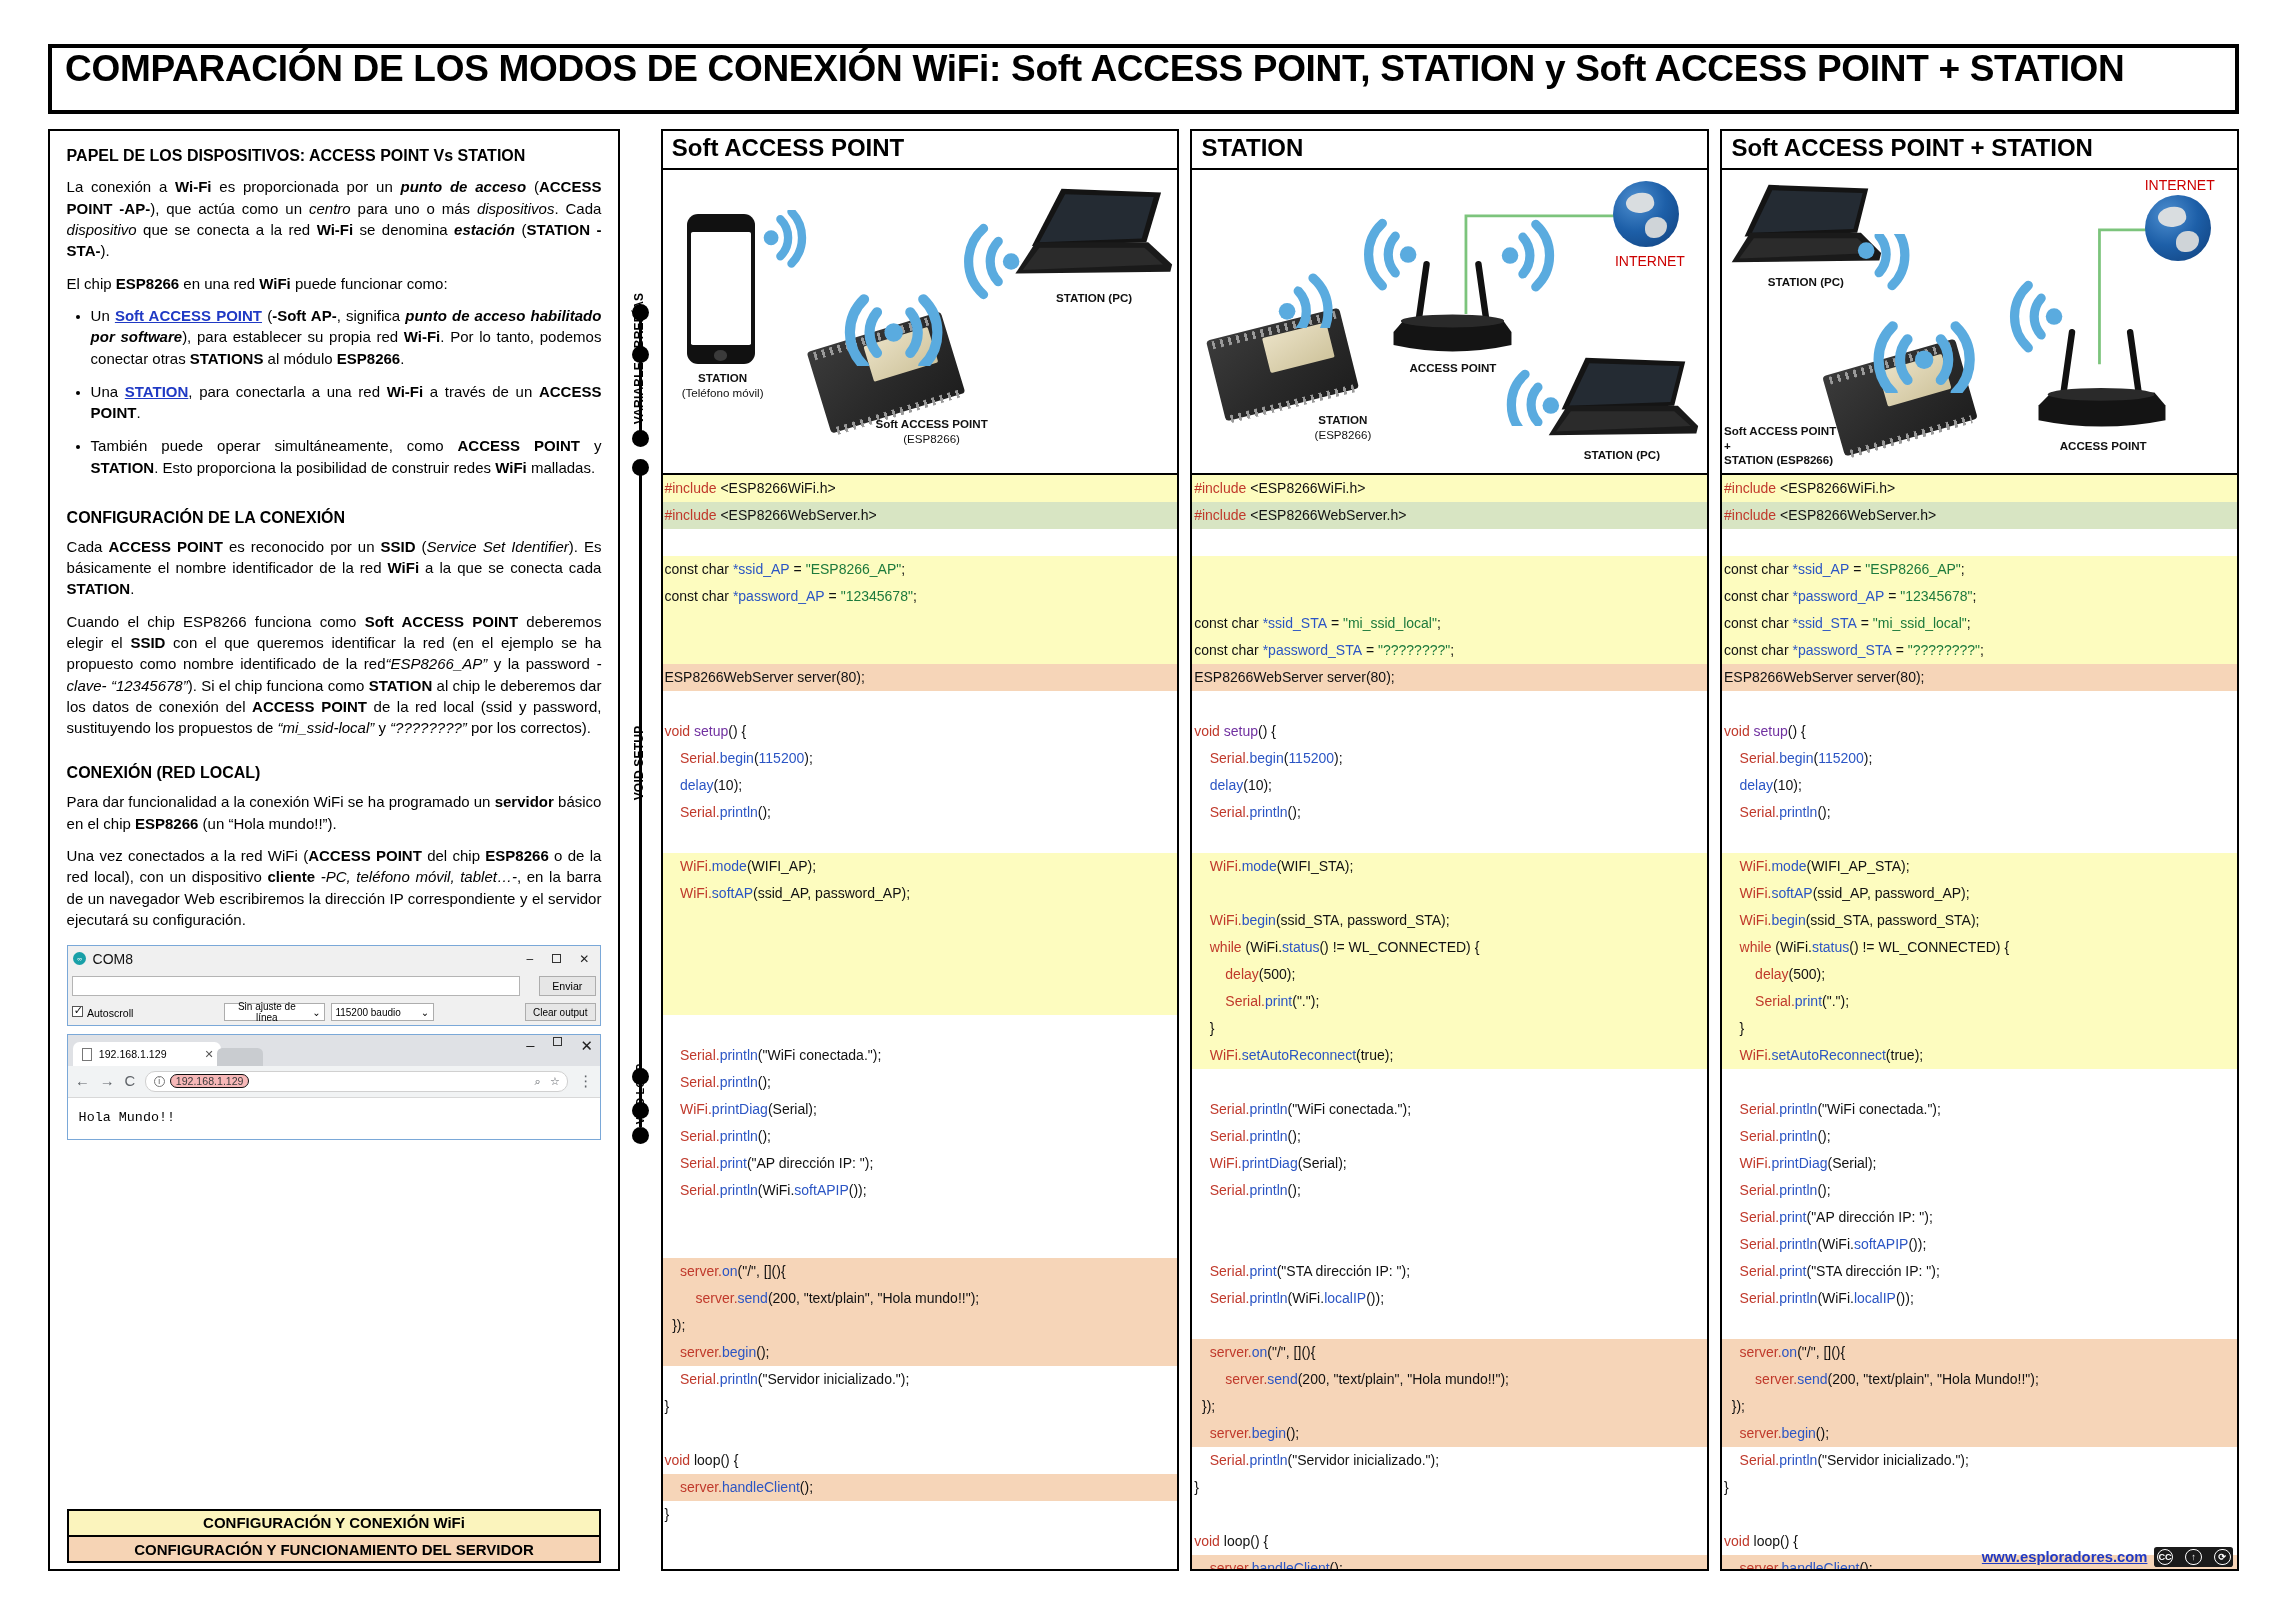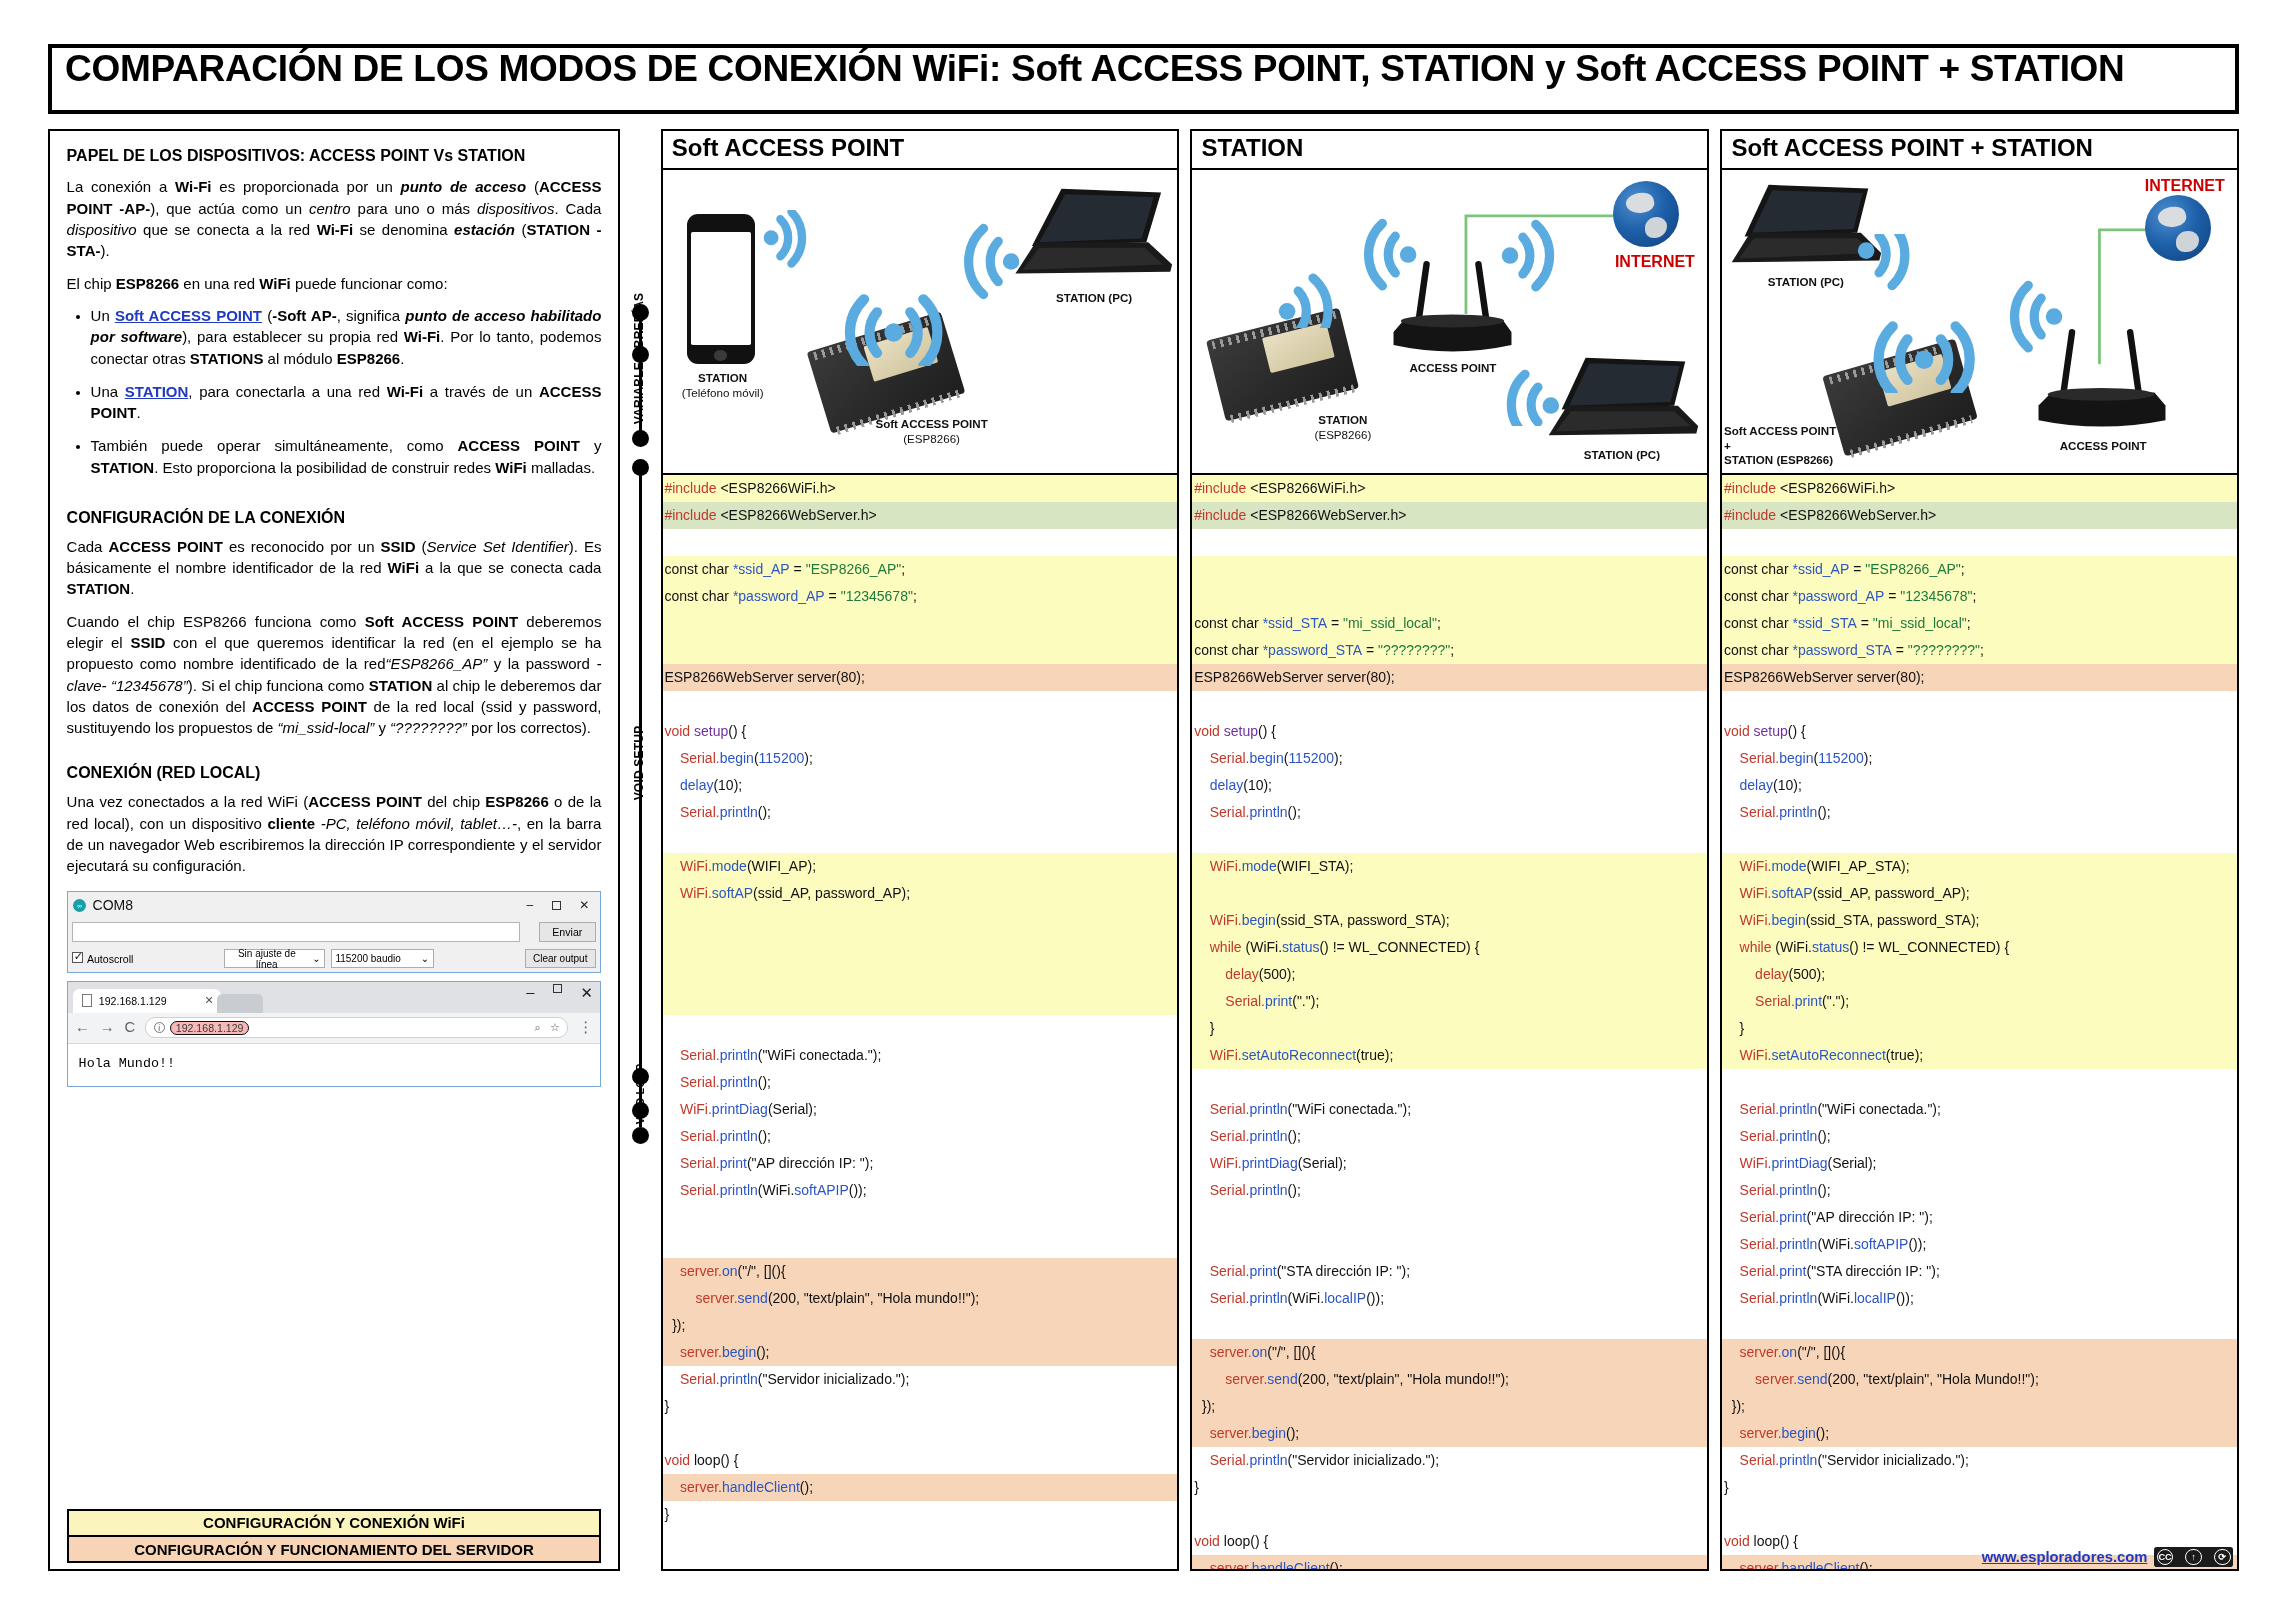--- a/index.html
+++ b/index.html
@@ -121,21 +121,21 @@
   .fig{ position:absolute; inset:5.5px; }
   .flabel{ position:absolute; font-size:11.6px; font-weight:bold; color:#111; text-align:center; line-height:1.25;}
   .flabel .sub{ font-weight:normal; }
   .wifi-ic{ position:absolute; }
   .globe{ position:absolute; border-radius:50%;
     background:radial-gradient(circle at 34% 30%, #4e8fd0 0%, #1d5fa8 48%, #103f7a 100%); }
   .globe::before{ content:""; position:absolute; left:20%; top:18%; width:42%; height:30%;
     background:#d9dde0; border-radius:48% 52% 40% 60%; transform:rotate(-12deg); }
   .globe::after{ content:""; position:absolute; left:48%; top:54%; width:34%; height:32%;
     background:#cfd4d8; border-radius:55% 45% 60% 40%; }
-  .inet-lab{ position:absolute; color:#cc0000; font-weight:bold; font-size:16px; }
+  .inet-lab{ position:absolute; color:#cc0000; font-weight:normal; font-size:14px; }
   .router{ position:absolute; }
   .phone{ position:absolute; background:#111; border-radius:11px; }
   .phone .scr{ position:absolute; left:6%; top:12%; right:6%; bottom:13%; background:#fff; border-radius:1.8px;}
   .phone .hb{ position:absolute; left:40%; bottom:2.5%; width:20%; height:7%; background:#3a3a3a; border-radius:50%;}
   .board{ position:absolute; background:linear-gradient(150deg,#3b3b3b 0%,#2a2a2a 55%,#1e1e1e 100%);
           border-radius:3.7px; }
   .board .chip{ position:absolute; left:40%; top:13%; width:48%; height:44%;
                 background:linear-gradient(160deg,#e9e0c4,#cfc49d); border-radius:1.8px;}
   .board .pins{ position:absolute; left:4%; right:4%; height:10%; background:
       repeating-linear-gradient(90deg,#9a9a9a 0 2.8px, transparent 2.8px 8.3px); }
@@ -172,20 +172,21 @@
       </ul>
 
       <div class="lp-h2">CONFIGURACIÓN DE LA CONEXIÓN</div>
 
       <p class="lp-p"><span>Cada </span><b>ACCESS POINT</b><span> es reconocido por un </span><b>SSID</b><span> (</span><i>Service Set Identifier</i><span>). Es básicamente el nombre identificador de la red </span><b>WiFi</b><span> a la que se conecta cada </span><b>STATION</b><span>.</span></p>
 
       <p class="lp-p"><span>Cuando el chip ESP8266 funciona como </span><b>Soft ACCESS POINT</b><span> deberemos elegir el  </span><b>SSID</b><span> con el que queremos identificar la red (en el ejemplo se ha propuesto como nombre identificado de la red</span><i>“ESP8266_AP”</i><span> y la password </span><i>-clave-</i><span> </span><i>“12345678”</i><span>). Si el chip funciona como </span><b>STATION</b><span> al chip le deberemos dar los datos de conexión del </span><b>ACCESS POINT</b><span>   de la red local (ssid y password, sustituyendo los propuestos de </span><i>“mi_ssid-local”</i><span> y </span><i>“????????”</i><span> por los correctos).</span></p>
 
       <div class="lp-h2">CONEXIÓN  (RED LOCAL)</div>
 
+      <p class="lp-p"><span>Para dar funcionalidad a la conexión WiFi se ha programado un </span><b>servidor</b><span> básico en el chip </span><b>ESP8266</b><span> (un “Hola mundo!!”).</span></p>
 
       <p class="lp-p"><span>Una vez conectados a la red WiFi (</span><b>ACCESS POINT</b><span> del chip </span><b>ESP8266</b><span> o de la red local), con un dispositivo </span><b>cliente</b><span> </span><i>-PC, teléfono móvil, tablet…-</i><span>, en la barra de un navegador Web escribiremos la dirección IP correspondiente y el servidor ejecutará su configuración.</span></p>
 
       <div class="mock-wrap">
         <div class="win">
           <div class="win-title">
             <span class="win-dot">∞</span>
             <span class="win-name">COM8</span>
             <span class="win-ctrls">
               <span>–</span>

